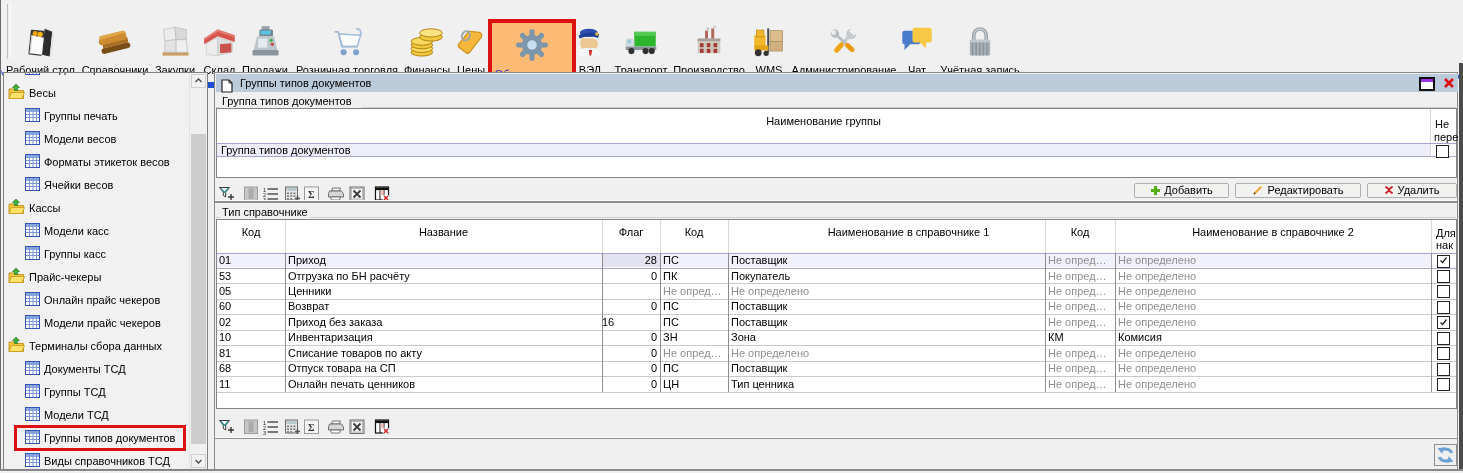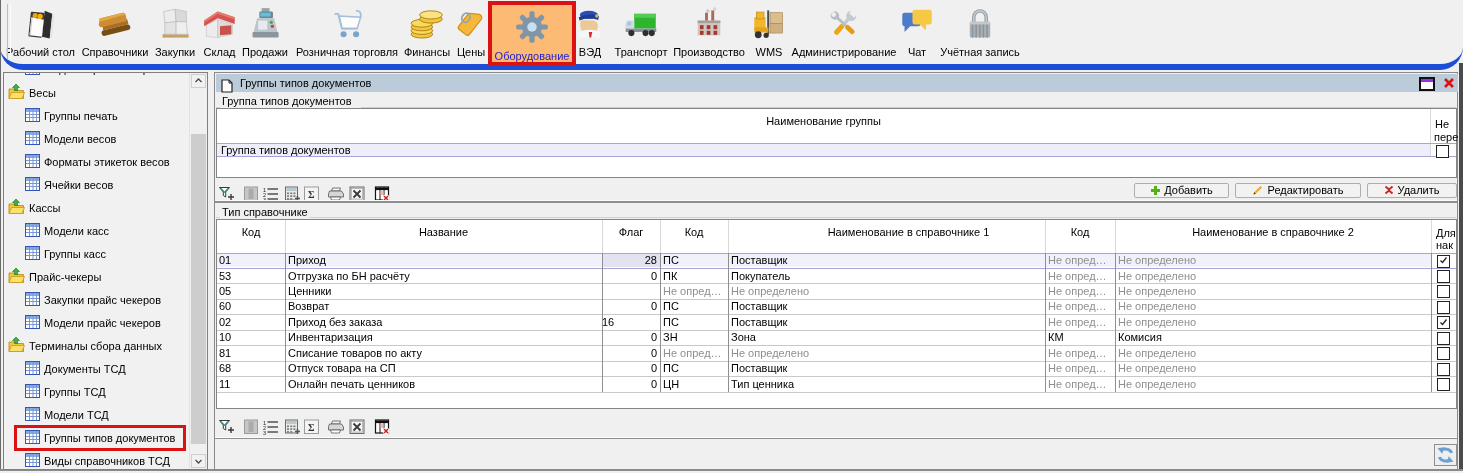--- a/index.html
+++ b/index.html
@@ -1,19 +1,19 @@
 <!DOCTYPE html>
 <html><head><meta charset="utf-8">
 <style>
 html,body{margin:0;padding:0;}
 body{width:1463px;height:473px;position:relative;overflow:hidden;background:#f0f0f0;
  font-family:"Liberation Sans",sans-serif;font-size:11px;color:#000;}
 .abs{position:absolute;}
 
-#toolbar{left:0;top:0;width:1463px;height:64px;background:#f0f0f0;border-bottom:6px solid #1d4ed8;border-radius:23px;}
+#toolbar{left:0;top:18px;width:1463px;height:64px;background:#f0f0f0;border-bottom:6px solid #1d4ed8;border-radius:23px;}
 .titem{position:absolute;top:0;height:64px;text-align:center;}
 .titem .ic{position:absolute;top:7px;left:50%;transform:translateX(-50%);width:34px;height:34px;}
 .titem .lb{position:absolute;top:46px;left:50%;transform:translateX(-50%);white-space:nowrap;font-size:11px;}
 #equip{position:absolute;left:488px;top:1px;width:88px;height:65px;background:#fdba74;border:4px solid #dc1212;box-sizing:border-box;}
 #equip .ic{position:absolute;top:5px;left:50%;transform:translateX(-50%);width:34px;height:34px;}
 #equip .lb{position:absolute;top:45px;width:100%;text-align:center;color:#1f1fd0;font-size:11px;white-space:nowrap;}
 #grip{left:7px;top:4px;width:2px;height:55px;border-left:1px solid #bdbdbd;border-right:1px solid #fdfdfd;}
 
 #sidebar{left:3px;top:72px;width:205px;height:398px;background:#f1f1f1;border:1px solid #7f7f7f;box-sizing:border-box;overflow:hidden;}
 .trow{position:absolute;left:0;width:186px;height:23px;}
@@ -383,21 +383,21 @@
           <rect x="0.5" y="0.5" width="14" height="13" fill="#fff" stroke="#3355b5" stroke-width="1"></rect>
           <rect x="1" y="1" width="13" height="3" fill="#88a8e0"></rect>
           <g stroke="#7b97d2" stroke-width="1">
             <line x1="4.5" y1="1" x2="4.5" y2="13"></line>
             <line x1="8" y1="1" x2="8" y2="13"></line>
             <line x1="11.5" y1="1" x2="11.5" y2="13"></line>
             <line x1="1" y1="6.5" x2="14" y2="6.5"></line>
             <line x1="1" y1="9.5" x2="14" y2="9.5"></line>
           </g>
         </svg></span>
-      <span class="ttx" style="left:40px;">Закупки прайс чекеров</span>
+      <span class="ttx" style="left:40px;">Онлайн прайс чекеров</span>
     </div>
     <div class="trow" style="top:237.8px;">
       <span class="tic" style="left:21px;top:4px;"><svg width="15" height="14" viewBox="0 0 15 14">
           <rect x="0.5" y="0.5" width="14" height="13" fill="#fff" stroke="#3355b5" stroke-width="1"></rect>
           <rect x="1" y="1" width="13" height="3" fill="#88a8e0"></rect>
           <g stroke="#7b97d2" stroke-width="1">
             <line x1="4.5" y1="1" x2="4.5" y2="13"></line>
             <line x1="8" y1="1" x2="8" y2="13"></line>
             <line x1="11.5" y1="1" x2="11.5" y2="13"></line>
             <line x1="1" y1="6.5" x2="14" y2="6.5"></line>

